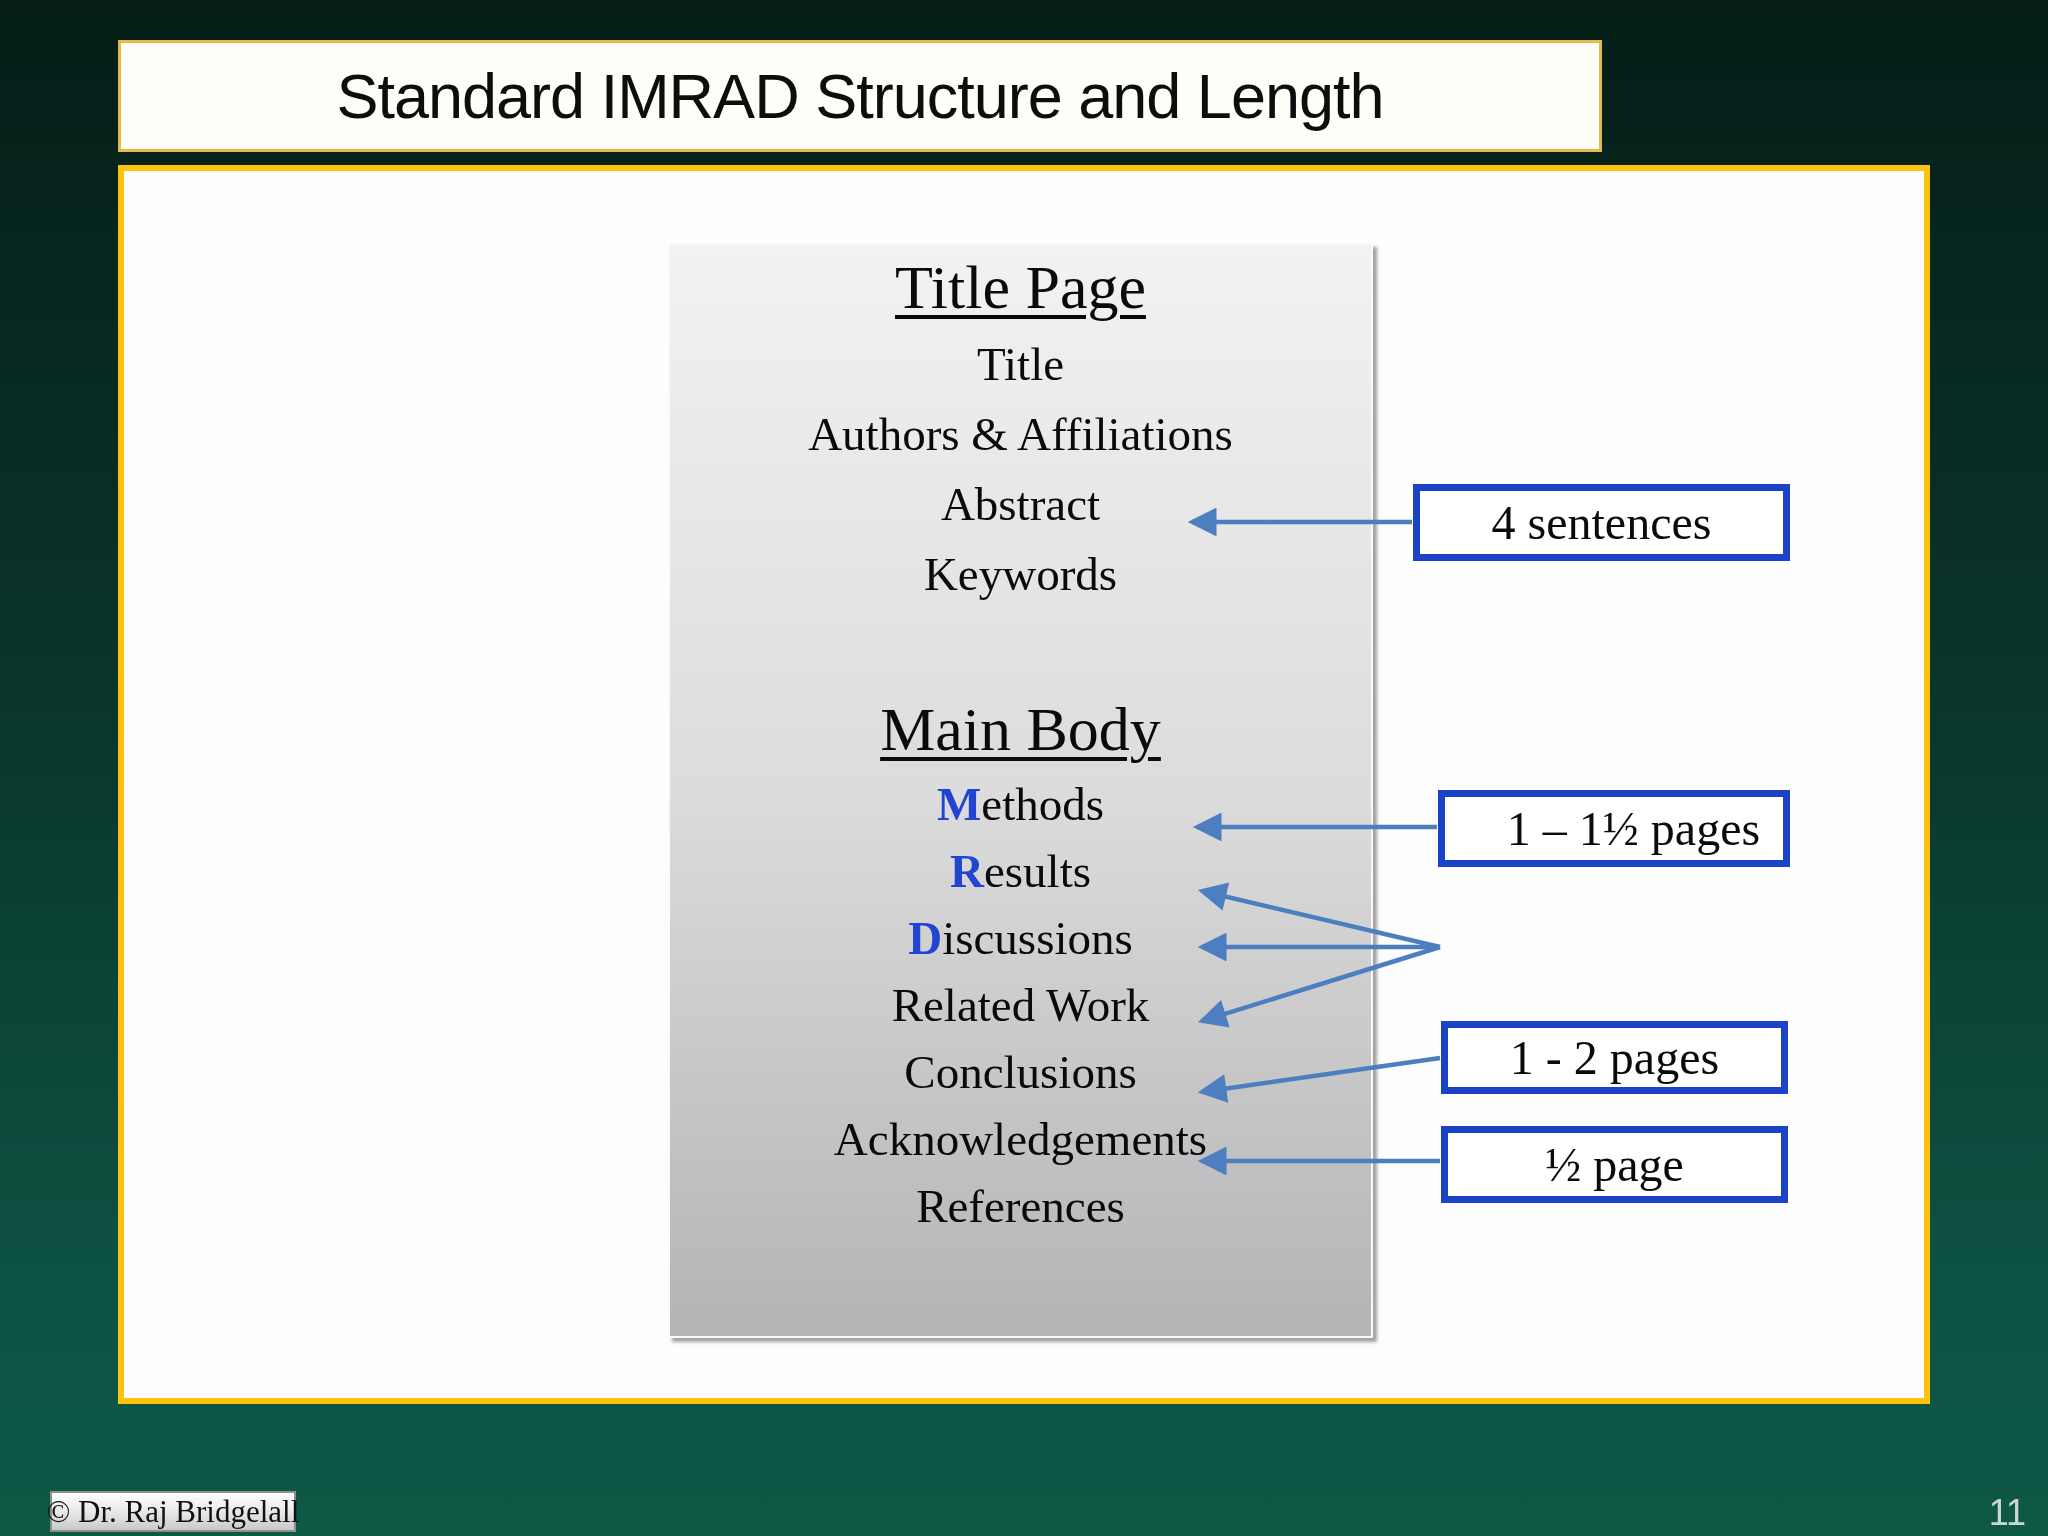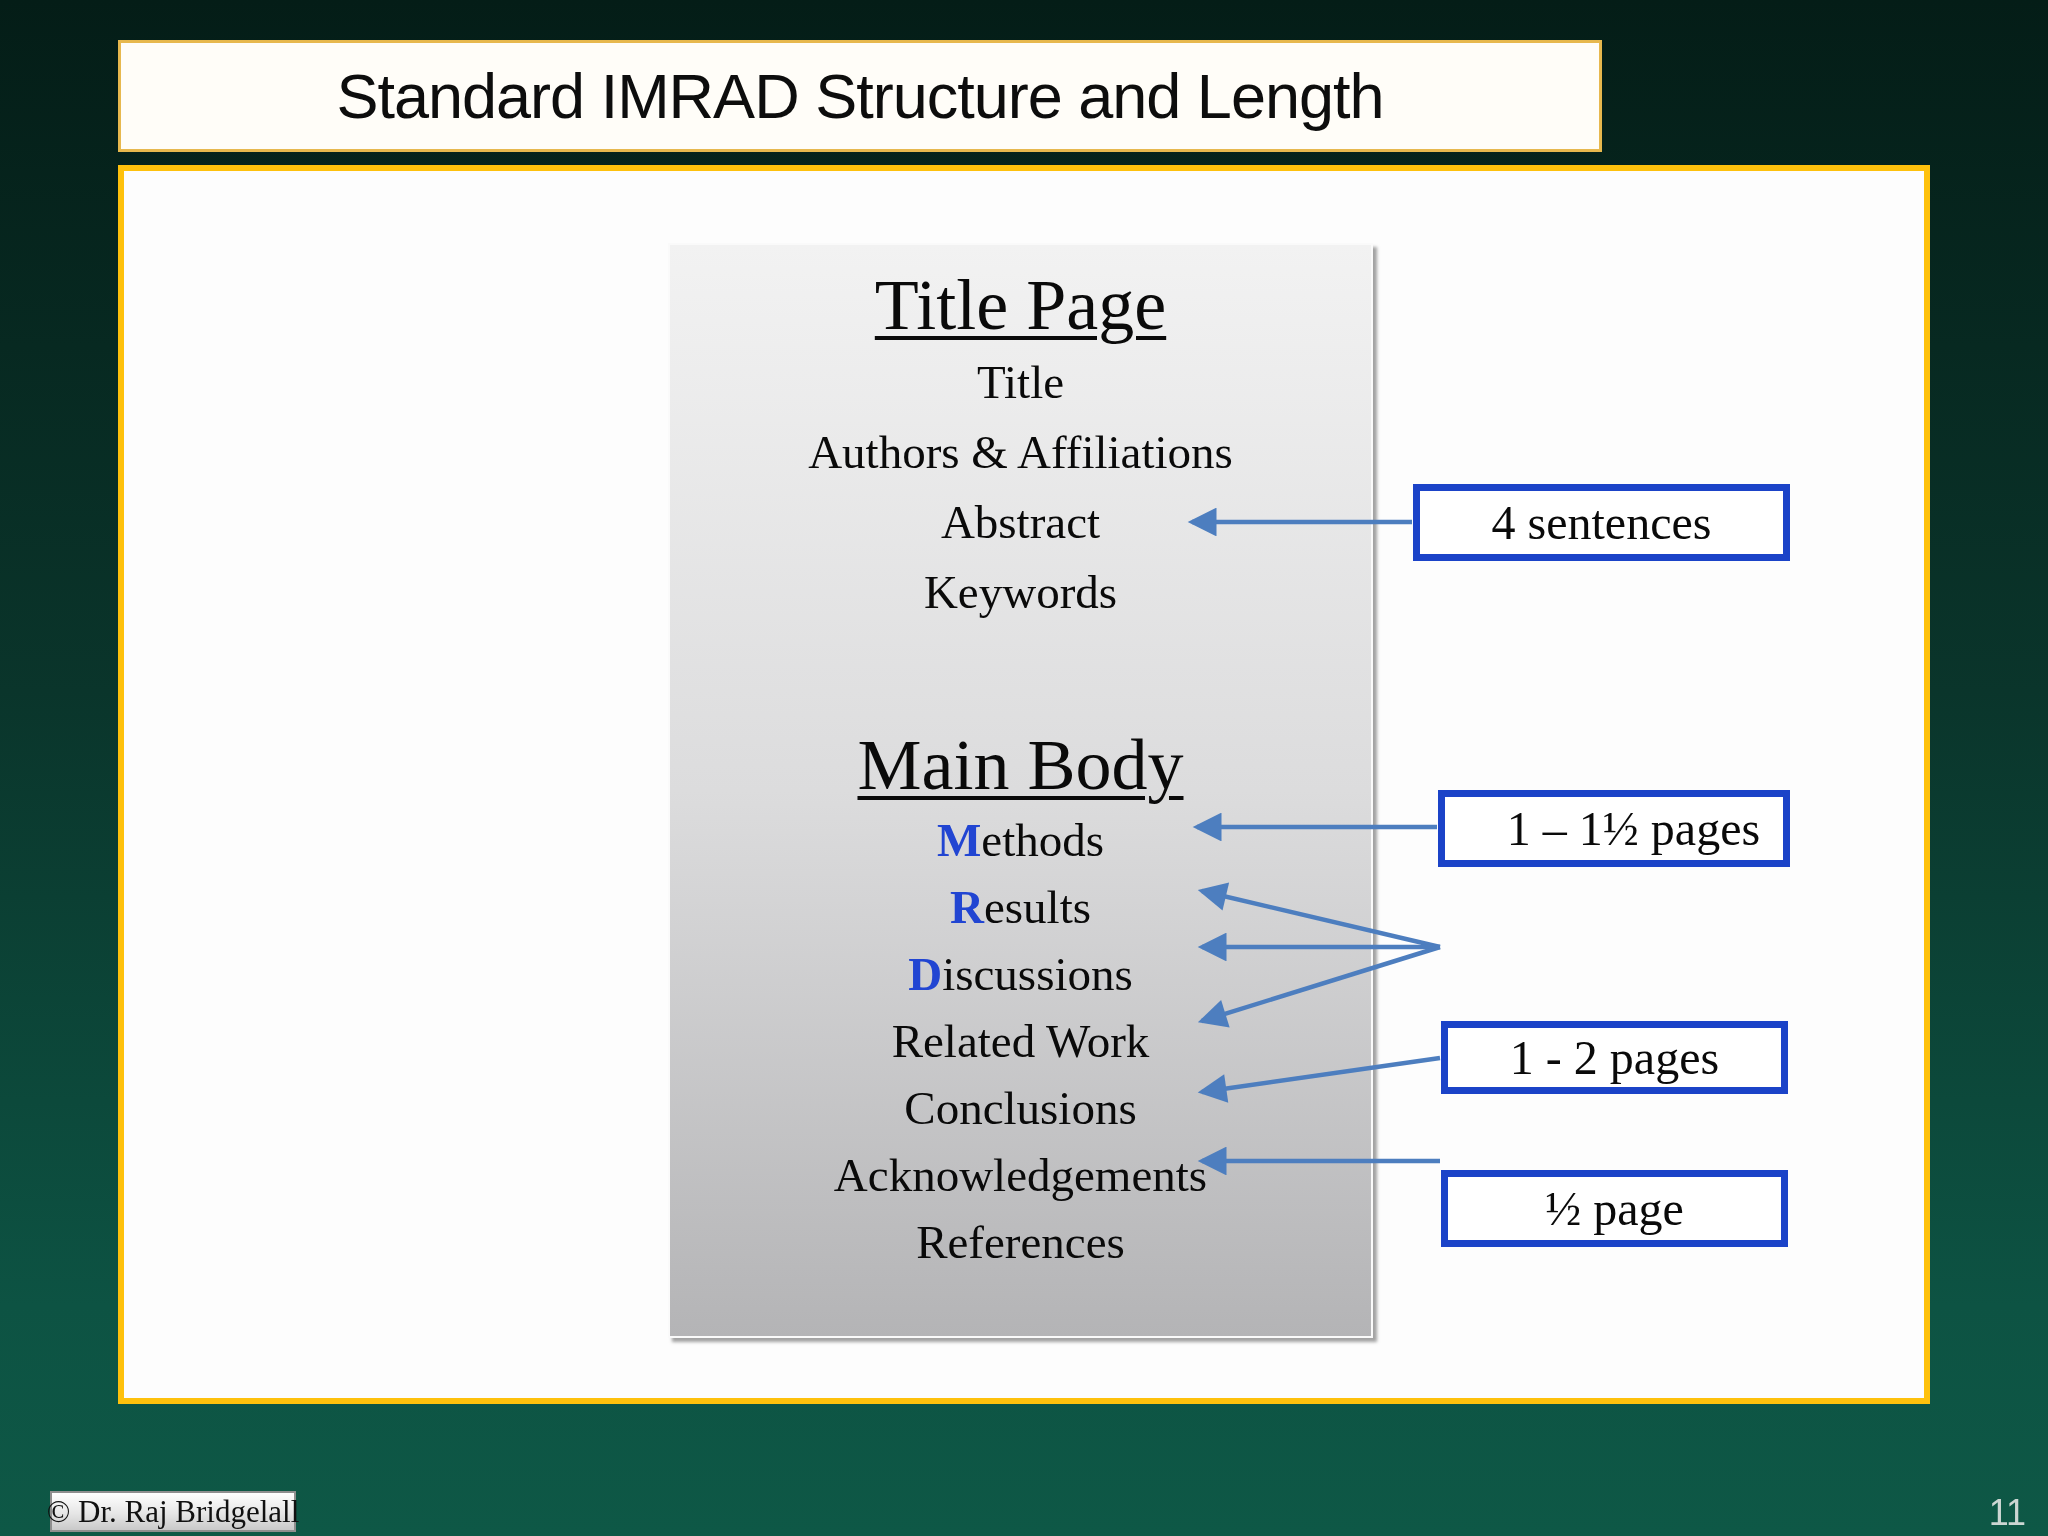--- a/index.html
+++ b/index.html
@@ -28,39 +28,39 @@
   
   .gray-box{
     position:absolute;left:668px;top:243px;width:705px;height:1095px;
     box-sizing:border-box;
     background:linear-gradient(180deg,#f2f2f2 0%,#dcdcdd 50%,#b4b4b6 100%);
     border:2px solid #fafafa;
     box-shadow:4px 4px 3px rgba(90,90,90,0.55);
     text-align:center;color:#0a0a0a;
   }
   .gb-heading{
-    font-size:72px;line-height:84px;margin-top:18px;
+    font-size:62px;line-height:84px;
     text-decoration:underline;text-decoration-thickness:4px;text-underline-offset:7px;
     white-space:nowrap;
   }
   .gb-item{font-size:47px;line-height:70px;white-space:nowrap;}
   .mb-item{font-size:47px;line-height:67px;white-space:nowrap;}
   .gb-spacer{height:78px;}
   .lead{color:#2145d2;font-weight:bold;}
   
   .callout{
     position:absolute;box-sizing:border-box;background:#ffffff;
     border:7px solid #1b43c8;display:flex;align-items:center;justify-content:center;
     font-size:48px;color:#0a0a0a;white-space:nowrap;
   }
   #callout-0{left:1413px;top:484px;width:377px;height:77px;}
   #callout-1{left:1438px;top:790px;width:352px;height:77px;padding-left:39px;}
   #callout-2{left:1441px;top:909px;width:347px;height:75px;}
   #callout-3{left:1441px;top:1021px;width:347px;height:73px;}
-  #callout-4{left:1441px;top:1170px;width:347px;height:77px;}
+  #callout-4{left:1441px;top:1126px;width:347px;height:77px;}
   
   .arrows{position:absolute;left:0;top:0;width:2048px;height:1536px;pointer-events:none;}
   
   .copyright{
     position:absolute;left:6px;top:1491px;width:246px;height:41px;
     box-sizing:border-box;border:2px solid #8f8f8f;
     background:linear-gradient(180deg,#ffffff 0%,#e6e6e6 55%,#c9c9c9 100%);
     display:flex;align-items:center;justify-content:center;
     font-size:31px;color:#111;white-space:nowrap;margin-left:44px;
   }

